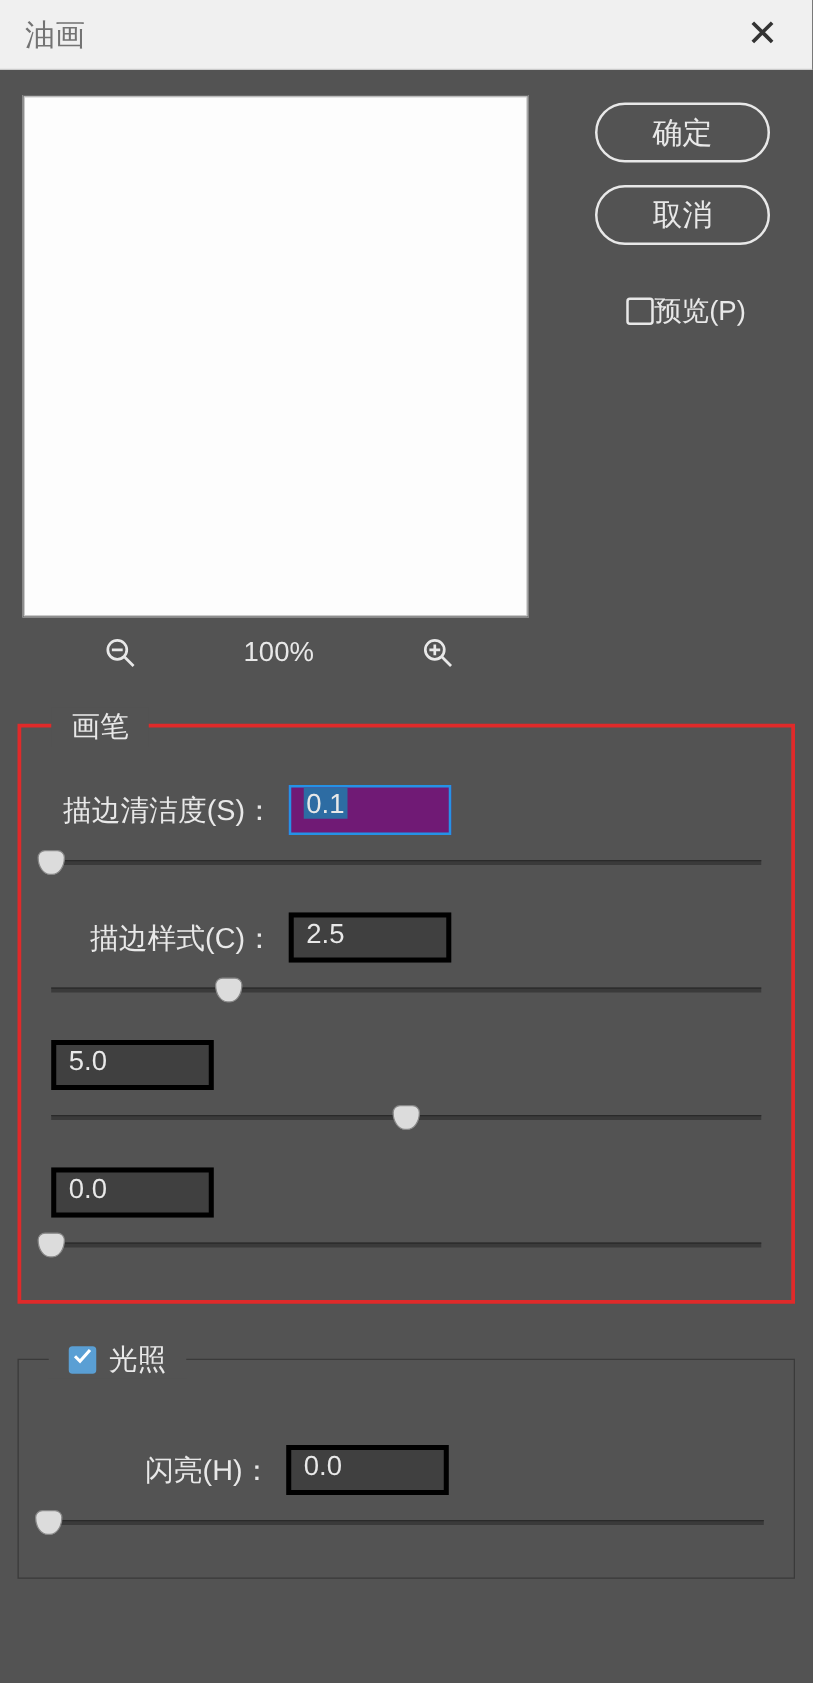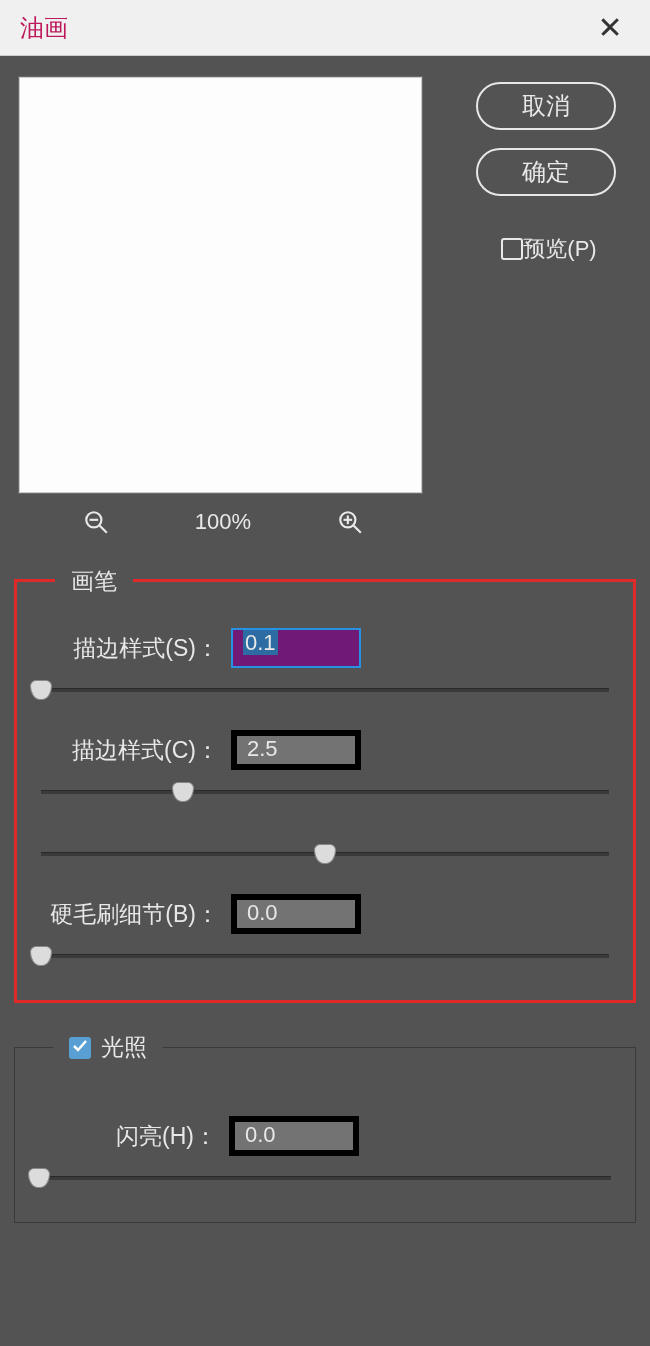--- a/index.html
+++ b/index.html
@@ -14,21 +14,21 @@
     .titlebar {
       height: 56px;
       background: #f0f0f0;
       border-bottom: 1px solid #ccc;
       display: flex;
       align-items: center;
       justify-content: space-between;
       padding: 0 20px;
     }
     .titlebar-title {
-      color: #be185d;
+      color: #737373;
       font-size: 24px;
     }
     .close-btn {
       font-size: 30px;
       color: #333;
       cursor: pointer;
       width: 40px;
       text-align: center;
       line-height: 1;
     }
@@ -120,21 +120,21 @@
       border: 1px solid #3a3a3a;
       margin-top: 44px;
       padding: 46px 24px 30px 24px;
     }
     .group.highlight {
       border: 3px solid #e02a2a;
     }
     .group-legend {
       position: absolute;
       top: -16px;
-      left: 38px;
+      left: 24px;
       background: #535353;
       padding: 0 16px;
       font-size: 23px;
       display: flex;
       align-items: center;
       gap: 10px;
       text-align: center;
     }
     .param-row {
       display: flex;
@@ -143,22 +143,22 @@
     }
     .param-label {
       width: 190px;
       text-align: right;
       font-size: 23px;
       padding-right: 12px;
     }
     .param-input {
       width: 130px;
       height: 40px;
-      background: #737373;
-      border: 6px solid #000000;
+      background: #404040;
+      border: 4px solid #000000;
       color: #e8e8e8;
       font-size: 22px;
       padding: 0 10px;
     }
     .param-input.focused {
       border: 2px solid #2592e6;
       background: #701a75;
     }
     .param-input.focused .val-text {
       background: #2d6ca3;
@@ -248,59 +248,59 @@
         <span class="zoom-text">100%</span>
         <svg class="zoom-icon" viewBox="0 0 24 24">
           <circle cx="10" cy="10" r="7"></circle>
             <line x1="15" y1="15" x2="22" y2="22"></line>
             <line x1="6" y1="10" x2="14" y2="10"></line>
             <line x1="10" y1="6" x2="10" y2="14"></line>
         </svg>
       </div>
     </div>
     <div class="btn-col">
+      <div class="pill-btn">确定</div>
       <div class="pill-btn">取消</div>
-      <div class="pill-btn">确定</div>
       <div class="preview-check-row">
         <div class="checkbox"></div>
         <span class="preview-check-label">预览(P)</span>
       </div>
     </div>
   </div>
 
   <div class="group highlight">
     <div class="group-legend">画笔</div>
 
     <div class="param-row">
-      <div class="param-label">描边样式(S)：</div>
+      <div class="param-label">描边清洁度(S)：</div>
       <div class="param-input focused"><span class="val-text">0.1</span></div>
     </div>
     <div class="slider">
       <div class="slider-track"></div>
       <div class="slider-thumb" style="left:0%"></div>
     </div>
 
     <div class="param-row">
       <div class="param-label">描边样式(C)：</div>
       <div class="param-input">2.5</div>
     </div>
     <div class="slider">
       <div class="slider-track"></div>
       <div class="slider-thumb" style="left:25%"></div>
     </div>
 
     <div class="param-row">
+      <div class="param-input">5.0</div>
     </div>
     <div class="slider">
       <div class="slider-track"></div>
       <div class="slider-thumb" style="left:50%"></div>
     </div>
 
     <div class="param-row">
-      <div class="param-label">硬毛刷细节(B)：</div>
       <div class="param-input">0.0</div>
     </div>
     <div class="slider" style="margin-bottom:2px">
       <div class="slider-track"></div>
       <div class="slider-thumb" style="left:0%"></div>
     </div>
   </div>
 
   <div class="group">
     <div class="group-legend">

